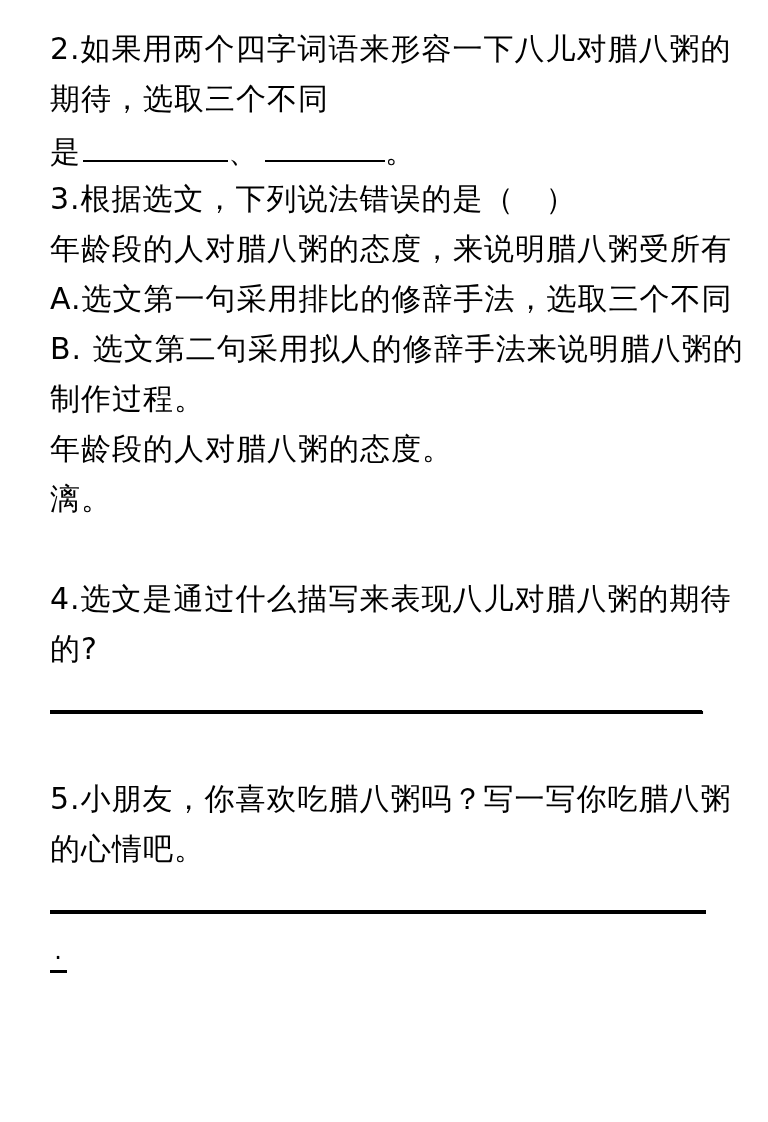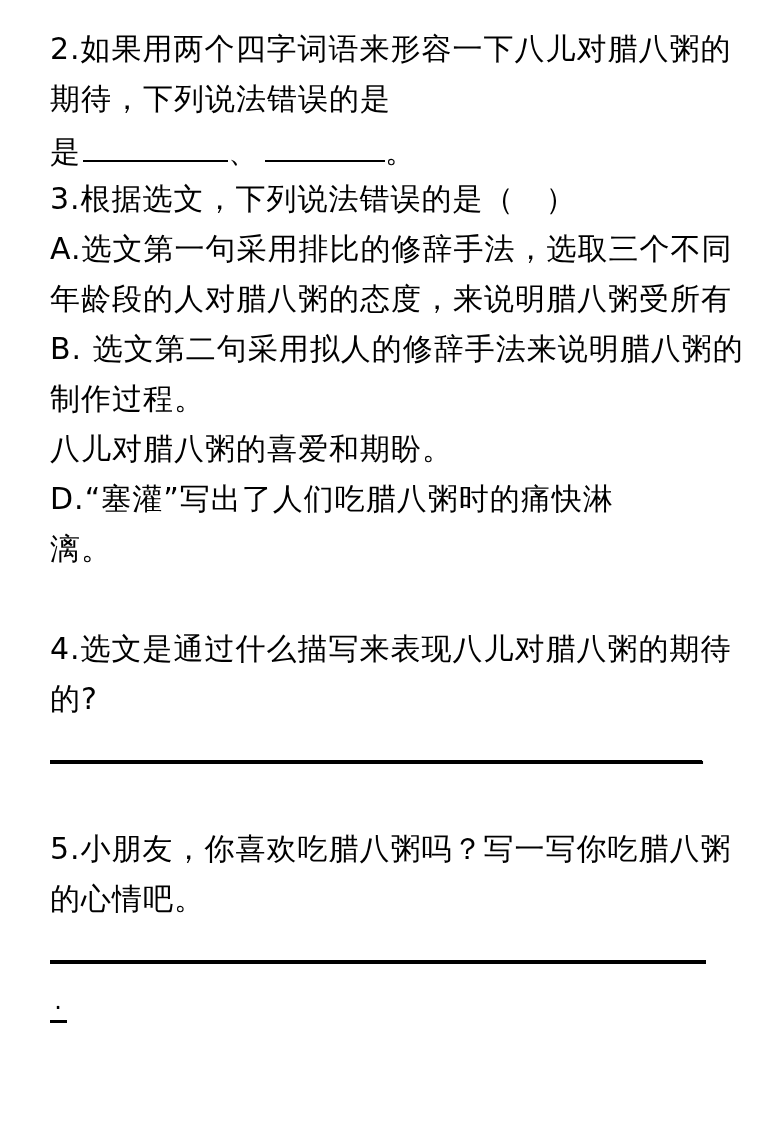--- a/index.html
+++ b/index.html
@@ -67,34 +67,33 @@
     font-size: 24px;
     vertical-align: baseline;
   }
 </style>
 </head>
 <body>
 
 <div class="page">
 
   <div class="tline">2.如果用两个四字词语来形容一下八儿对腊八粥的</div>
-  <div class="tline">期待，下列说法错误的是</div>
+  <div class="tline">期待，选取三个不同</div>
   <div class="tline"><span>是</span><span class="blank blank-1"></span><span>、</span><span class="blank blank-2"></span><span>。</span></div>
 
   <div class="tline">3.根据选文，下列说法错误的是（　）</div>
 
+  <div class="tline">年龄段的人对腊八粥的态度，来说明腊八粥受所有</div>
   <div class="tline">A.选文第一句采用排比的修辞手法，选取三个不同</div>
-  <div class="tline">年龄段的人对腊八粥的态度，来说明腊八粥受所有</div>
 
   <div class="tline">B. 选文第二句采用拟人的修辞手法来说明腊八粥的</div>
   <div class="tline">制作过程。</div>
 
-  <div class="tline">八儿对腊八粥的喜爱和期盼。</div>
+  <div class="tline">年龄段的人对腊八粥的态度。</div>
 
-  <div class="tline">D.“塞灌”写出了人们吃腊八粥时的痛快淋</div>
   <div class="tline">漓。</div>
 
   <div class="tline spacer"></div>
 
   <div class="tline">4.选文是通过什么描写来表现八儿对腊八粥的期待</div>
   <div class="tline">的?</div>
   <div class="tline"><span class="rule-long rule-q4"></span><span class="end-dot">.</span></div>
 
   <div class="tline spacer"></div>
 

